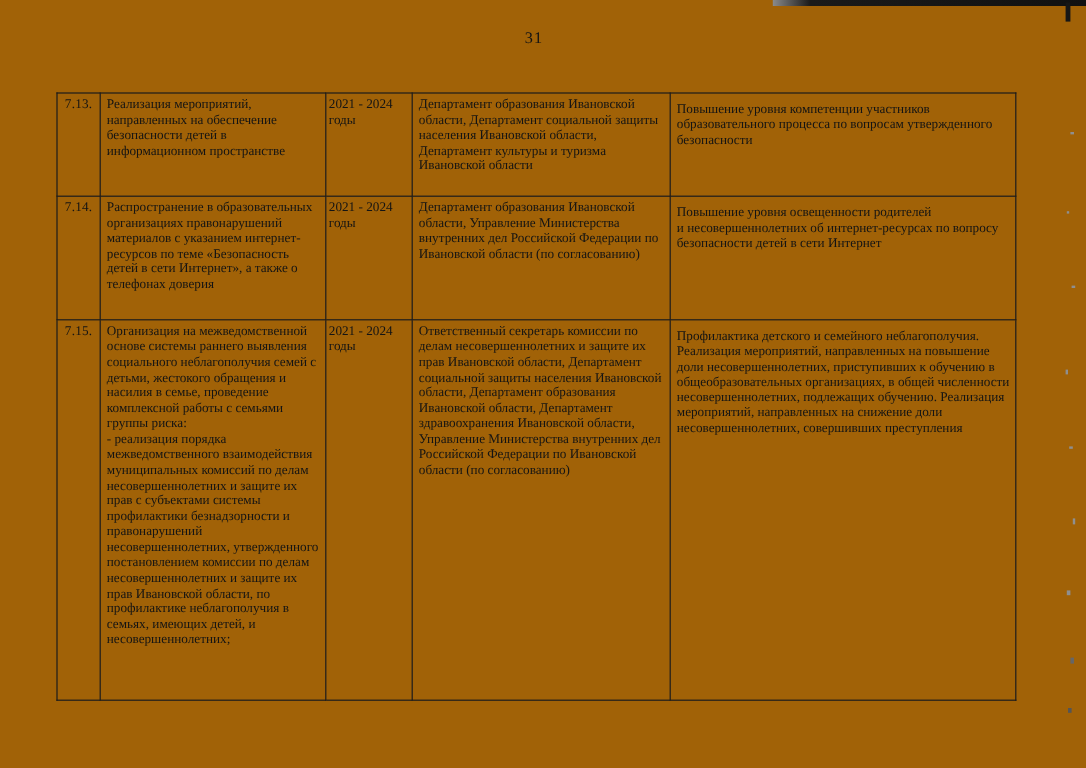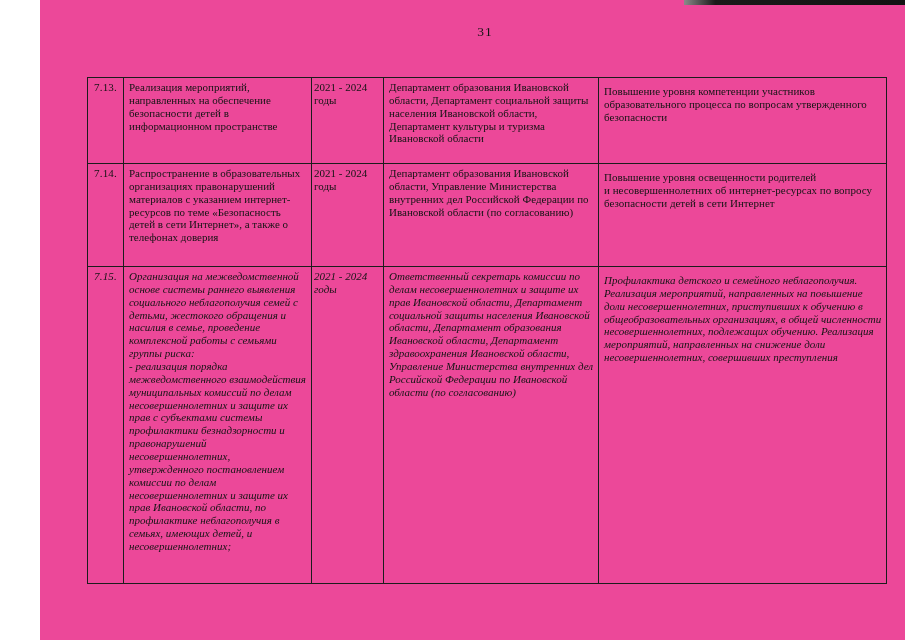--- a/index.html
+++ b/index.html
@@ -6,22 +6,21 @@
   body{
     width:905px;height:640px;
     background:#ffffff;
     font-family:"Liberation Serif", serif;
     color:#141414;
     position:relative;
     overflow:hidden;
   }
   .page{
     position:absolute;inset:0;
-    background:#ec4899;
-    margin-left:40px;
+    background:#a16207;
   }
   .page-number{
     position:absolute;
     top:24px;left:0;width:890px;
     text-align:center;
     font-size:13.5px;
     letter-spacing:1px;
   }
   .doc-table{
     position:absolute;
@@ -46,21 +45,21 @@
   }
   td.c-years{
     text-align:left;
     padding:3px 2px;
   }
   td.c-result{
     padding-top:7px;
   }
   tr.r-713{height:86px;}
   tr.r-714{height:103px;}
-  tr.r-715{height:317px;font-style:italic;}
+  tr.r-715{height:317px;}
   
   .scan-bar-top{
     position:absolute;
     left:644px;top:0;width:261px;height:5px;
     background:linear-gradient(90deg,#8a8a8a 0%,#1a1a1a 12%,#111 100%);
   }
   .scan-bar-hook{
     position:absolute;
     left:888px;top:2px;width:4px;height:16px;
     background:#161616;

